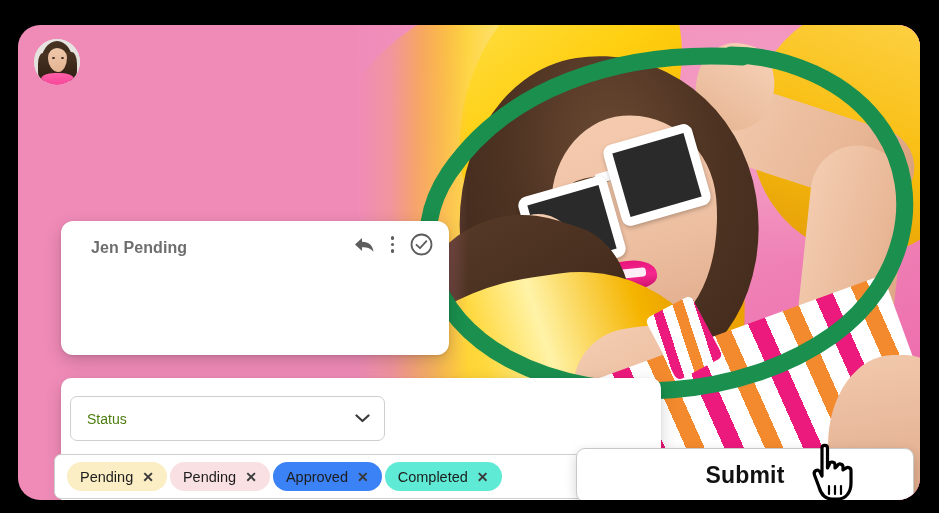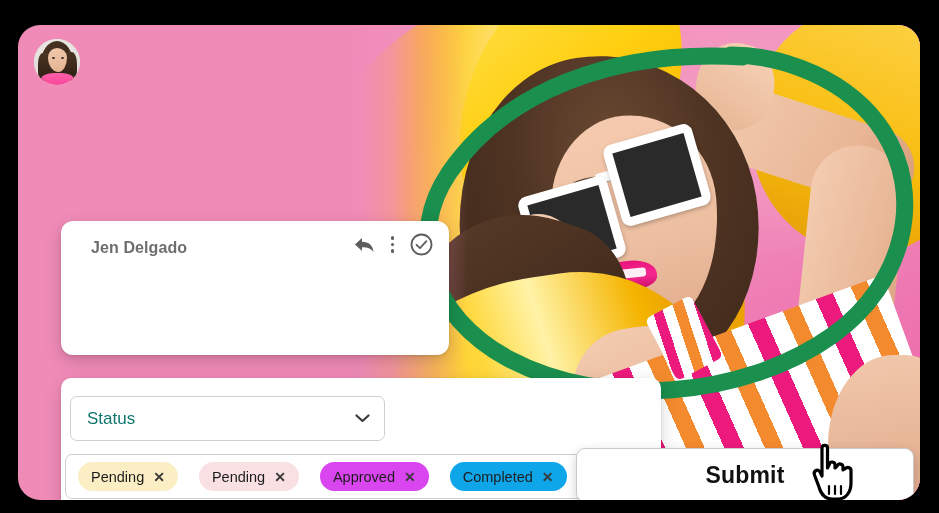--- a/index.html
+++ b/index.html
@@ -223,27 +223,27 @@
     position:absolute;left:43px;top:353px;width:600px;height:137px;
     background:#fff;border-radius:10px;
     box-shadow:0 6px 18px rgba(0,0,0,.16), 0 1px 3px rgba(0,0,0,.10);
   }
   .select-box{
     position:absolute;left:52px;top:371px;width:315px;height:45px;
     background:#fff;border:1px solid #cfcfcf;border-radius:7px;
     display:flex;align-items:center;justify-content:space-between;
     padding:0 14px 0 16px;box-sizing:border-box;cursor:pointer;
   }
-  .select-label{font-size:17px;color:#0f766e;text-align:center;}
+  .select-label{font-size:14px;color:#4d7c0f;text-align:center;}
   .chev{width:15px;height:9px;}
 
   .tags-box{
-    position:absolute;left:47px;top:429px;width:547px;height:45px;
+    position:absolute;left:36px;top:429px;width:547px;height:45px;
     background:#fff;border:1px solid #cfcfcf;border-radius:7px;
-    display:flex;align-items:center;gap:21px;padding:0 12px;box-sizing:border-box;
+    display:flex;align-items:center;gap:3px;padding:0 12px;box-sizing:border-box;
     overflow:hidden;
   }
   .tag{
     display:inline-flex;align-items:center;gap:9px;
     height:29px;padding:0 13px;border-radius:15px;
     font-size:14.5px;color:#1d1d1d;white-space:nowrap;cursor:default;
   }
   .tag .x{
     font-size:14px;font-weight:bold;color:#3a3a3a;cursor:pointer;line-height:1;
     font-family:"Liberation Sans",sans-serif;
@@ -339,45 +339,45 @@
     <div class="avatar">
       <div class="av-bg"></div>
       <div class="av-hair"></div>
       <div class="av-hair2"></div>
       <div class="av-hair3"></div>
       <div class="av-face"></div>
       <div class="av-eye l"></div>
       <div class="av-eye r"></div>
       <div class="av-body"></div>
     </div>
-    <div class="comment-name">Jen Delgado</div>
+    <div class="comment-name">Jen Pending</div>
 
     <div class="form-panel"></div>
 
     <div class="select-box">
       <span class="select-label">Status</span>
       <svg class="chev" viewBox="0 0 15 9">
         <path d="M1.5 1.5 L7.5 7 L13.5 1.5" fill="none" stroke="#3a3a3a" stroke-width="2.2" stroke-linecap="round" stroke-linejoin="round"></path>
       </svg>
     </div>
 
     <div class="tags-box" id="tags-box">
         <span class="tag" style="background: rgb(251, 238, 196);">
           <span>Pending</span>
           <span class="x">✕</span>
         </span>
         <span class="tag" style="background: rgb(249, 224, 227);">
           <span>Pending</span>
           <span class="x">✕</span>
         </span>
-        <span class="tag" style="background: #d946ef;">
+        <span class="tag" style="background: #3b82f6;">
           <span>Approved</span>
           <span class="x">✕</span>
         </span>
-        <span class="tag" style="background: #0ea5e9;">
+        <span class="tag" style="background: #5eead4;">
           <span>Completed</span>
           <span class="x">✕</span>
         </span>
       </div>
 
     <div class="submit-btn">
       <span>Submit</span>
     </div>
   </div>
 

